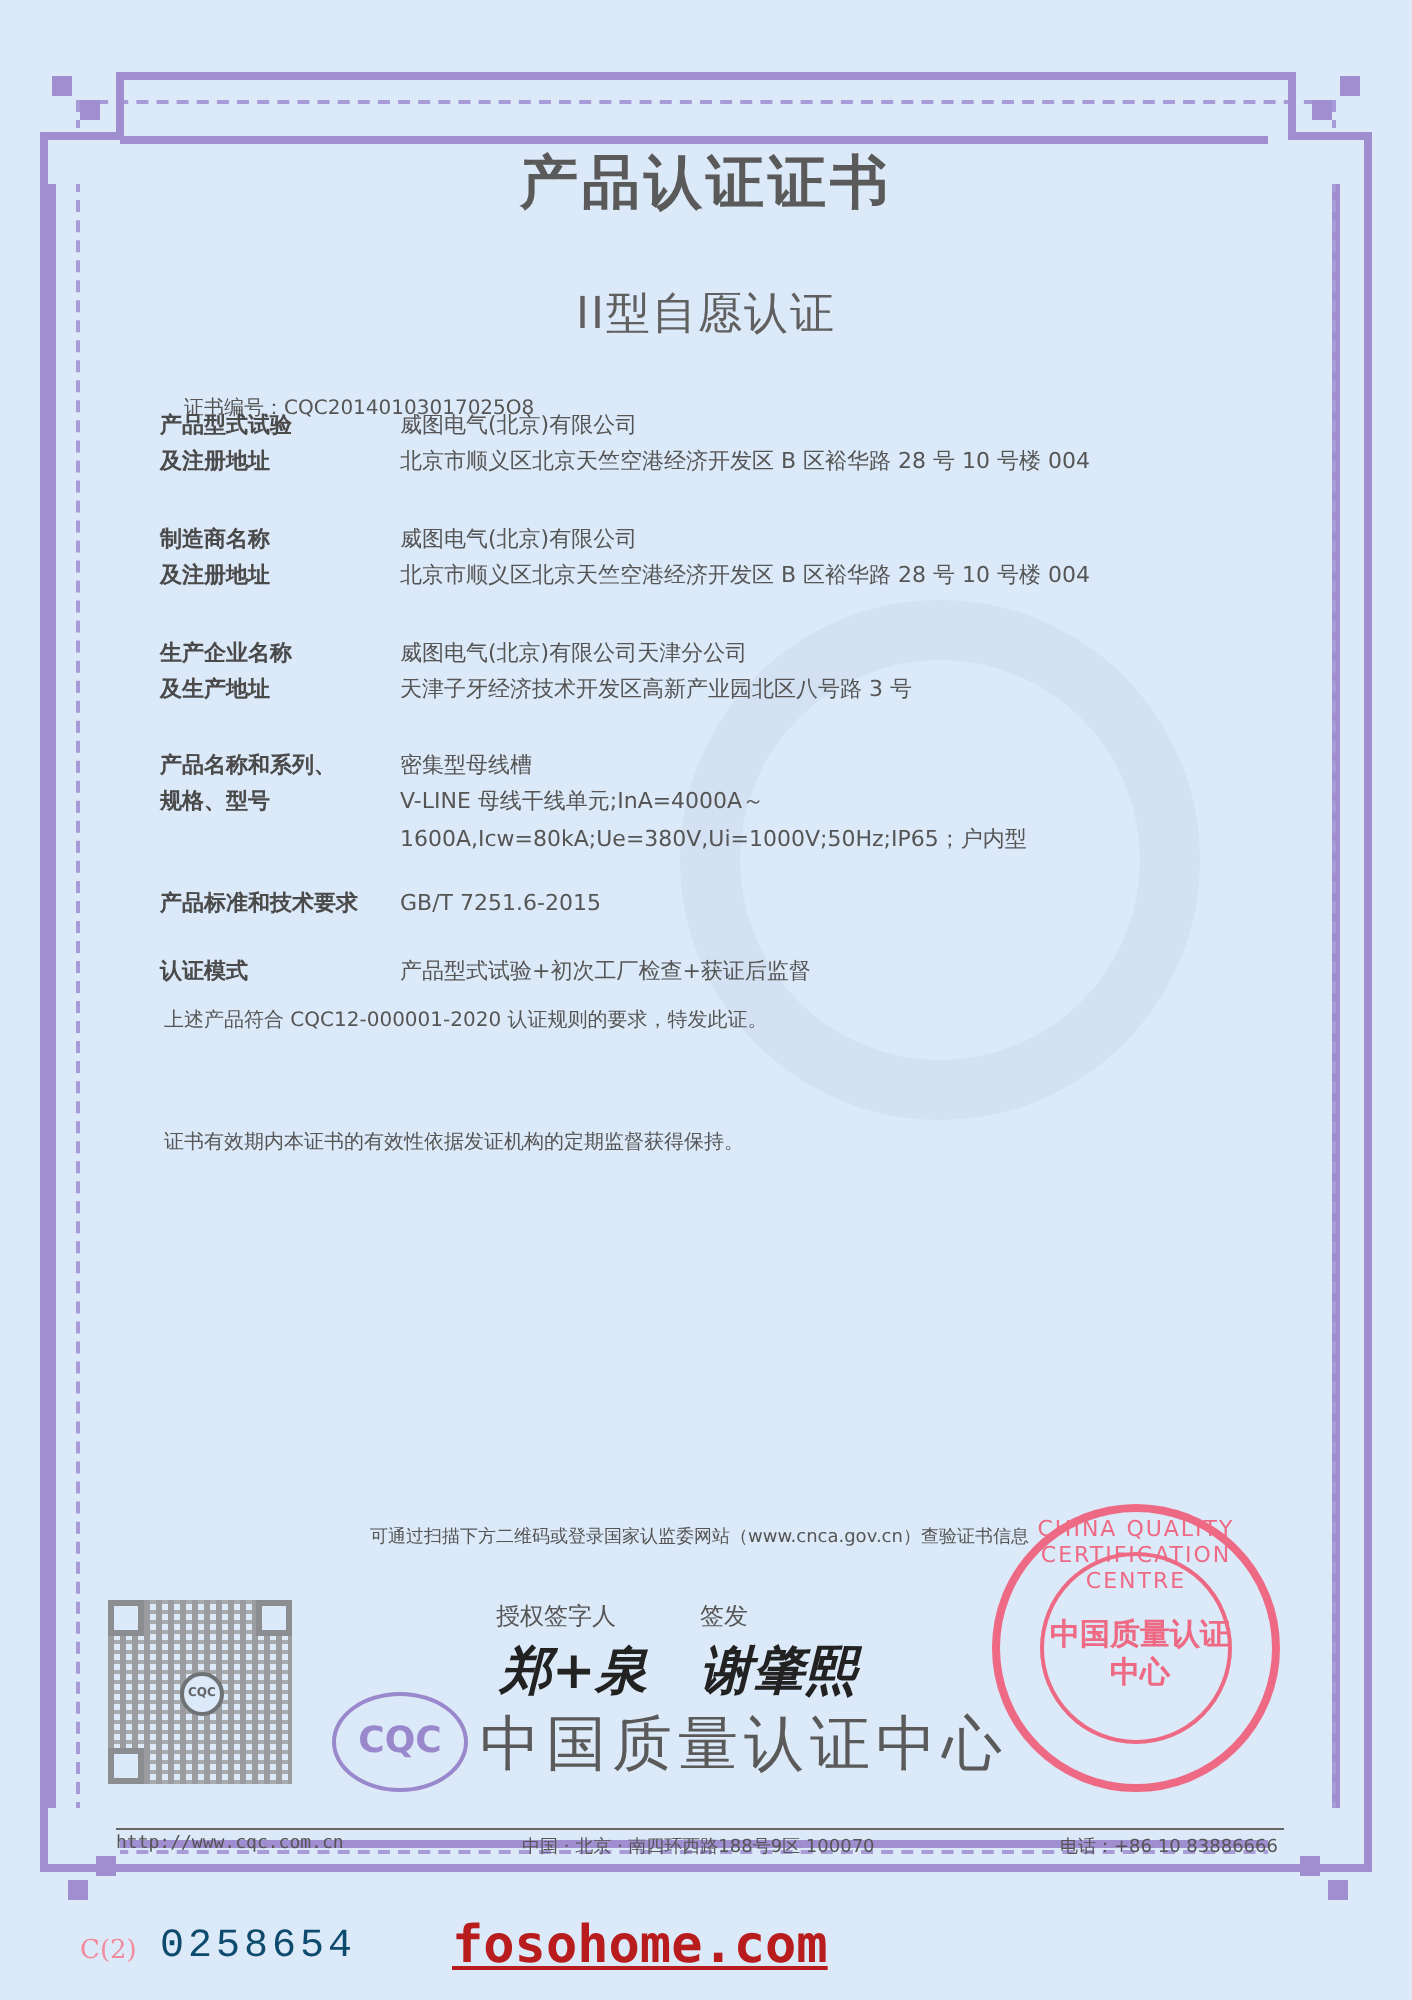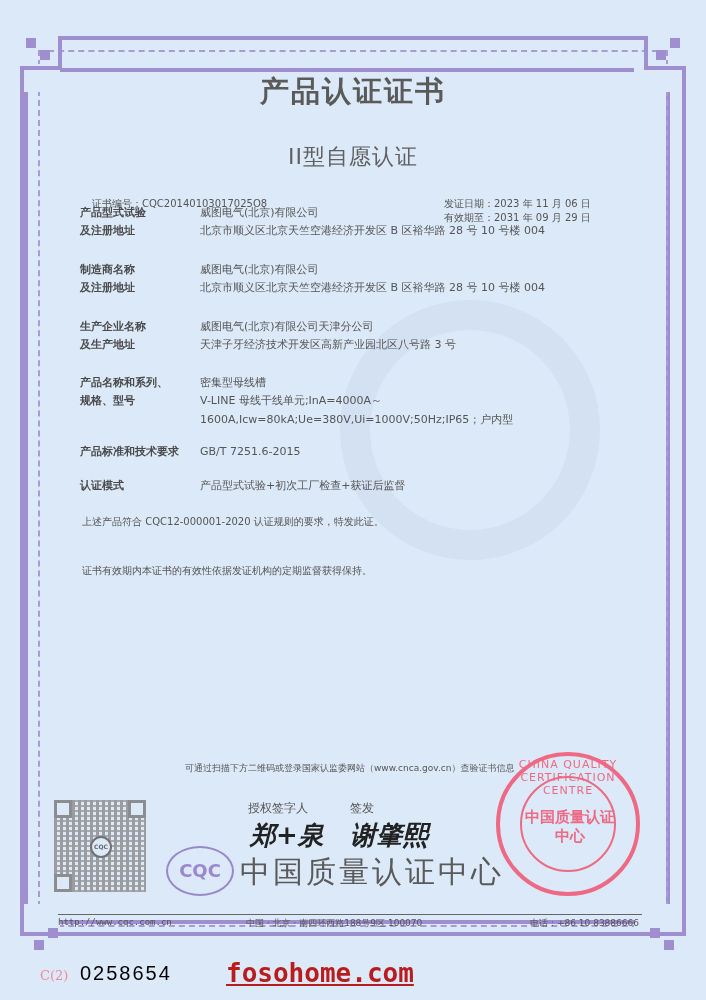--- a/index.html
+++ b/index.html
@@ -73,21 +73,21 @@
     }
     .seal-inner {
       position: absolute; left: 20px; top: 20px; width: 96px; height: 96px; border-radius: 50%;
       border: 2px solid #ee6a84; box-sizing: border-box;
     }
     .seal-en { position: absolute; left: 0; width: 136px; top: 2px; text-align: center; font-size: 11px; color: #ee6a84; letter-spacing: 1px; }
     .seal-cn { position: absolute; left: 0; width: 96px; top: 30px; text-align: center; font-size: 15px; font-weight: bold; color: #ee6a84; font-family: "DejaVu Serif", serif; }
     .footer-line { position: absolute; left: 58px; top: 914px; width: 584px; height: 1px; background: #666; }
     .footer { position: absolute; top: 917px; font-size: 9px; color: #555; }
     .serial-prefix { position: absolute; left: 40px; top: 968px; font-size: 13px; color: #f08a9c; font-family: "DejaVu Serif", serif; }
-    .serial { position: absolute; left: 80px; top: 962px; font-size: 20px; color: #000000; letter-spacing: 2px; font-family: Liberation Sans, sans-serif; }
+    .serial { position: absolute; left: 80px; top: 962px; font-size: 20px; color: #0c4a6e; letter-spacing: 2px; font-family: Liberation Mono, monospace; }
     .site { position: absolute; left: 226px; top: 958px; font-size: 26px; font-weight: bold; color: #b91c1c; font-family: "DejaVu Sans Mono", monospace; text-decoration: underline; }
   </style>
 </head>
 <body>
 
 <div>
 
   <div class="frame-outer"></div>
   <div class="frame-inner"></div>
   <div class="notch n-tl"></div>
@@ -113,24 +113,20 @@
 
   <div class="watermark"></div>
 
   <div class="content">
     <div class="title">产品认证证书</div>
     <div class="subtitle">II型自愿认证</div>
 
     <div class="meta meta-left">
       <span>证书编号：</span><span>CQC20140103017025O8</span>
     </div>
-    <div class="meta meta-right">
-      <div><span>发证日期：</span><span>2023 年 11 月 06 日</span></div>
-      <div><span>有效期至：</span><span>2031 年 09 月 29 日</span></div>
-    </div>
 
     <div class="row" style="top:203px">
       <span class="lbl">产品型式试验</span>
       <span class="val">威图电气(北京)有限公司</span>
     </div>
     <div class="row" style="top:221px">
       <span class="lbl">及注册地址</span>
       <span class="val">北京市顺义区北京天竺空港经济开发区 B 区裕华路 28 号 10 号楼 004</span>
     </div>
 
@@ -164,21 +160,21 @@
     <div class="row" style="top:442px">
       <span class="lbl">产品标准和技术要求</span>
       <span class="val">GB/T 7251.6-2015</span>
     </div>
 
     <div class="row" style="top:476px">
       <span class="lbl">认证模式</span>
       <span class="val">产品型式试验+初次工厂检查+获证后监督</span>
     </div>
 
-    <div class="stmt" style="top:515px">上述产品符合 CQC12-000001-2020 认证规则的要求，特发此证。</div>
+    <div class="stmt" style="top:503px">上述产品符合 CQC12-000001-2020 认证规则的要求，特发此证。</div>
     <div class="stmt" style="top:564px">证书有效期内本证书的有效性依据发证机构的定期监督获得保持。</div>
 
     <div class="verify">可通过扫描下方二维码或登录国家认监委网站（www.cnca.gov.cn）查验证书信息</div>
 
     <div class="qr">
       <div class="qr-finder" style="left:0;top:0"></div>
       <div class="qr-finder" style="right:0;top:0"></div>
       <div class="qr-finder" style="left:0;bottom:0"></div>
       <div class="qr-logo">CQC</div>
     </div>
@@ -193,20 +189,20 @@
 
     <div class="seal">
       <div class="seal-en">CHINA QUALITY CERTIFICATION CENTRE</div>
       <div class="seal-inner">
         <div class="seal-cn">中国质量认证中心</div>
       </div>
     </div>
 
     <div class="footer-line"></div>
     <div class="footer" style="left:58px;font-family:'DejaVu Sans Mono',monospace">http://www.cqc.com.cn</div>
-    <div class="footer" style="left:246px">中国 · 北京 · 南四环西路188号9区    100070</div>
+    <div class="footer" style="left:261px">中国 · 北京 · 南四环西路188号9区    100070</div>
     <div class="footer" style="left:530px">电话：+86 10 83886666</div>
 
     <div class="serial-prefix">C(2)</div>
     <div class="serial">0258654</div>
     <div class="site">fosohome.com</div>
   </div>
 </div>
 
 </body></html>

